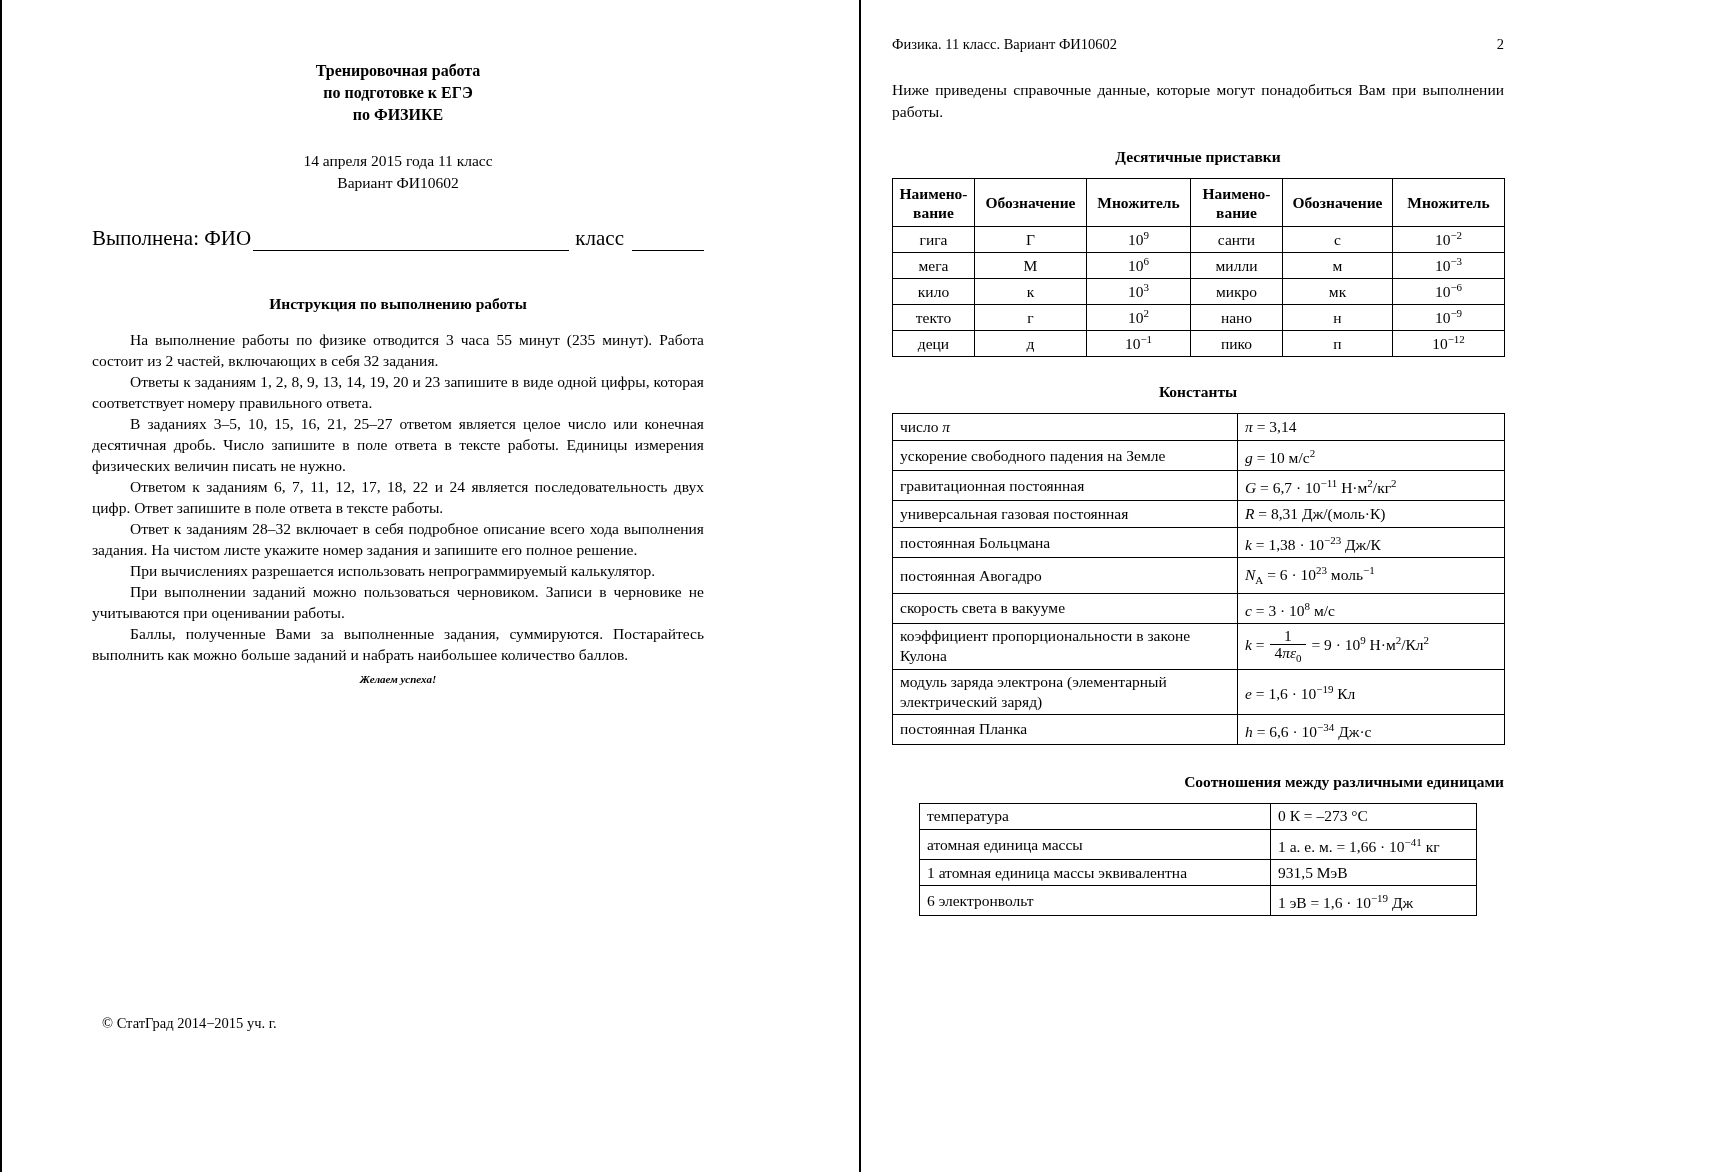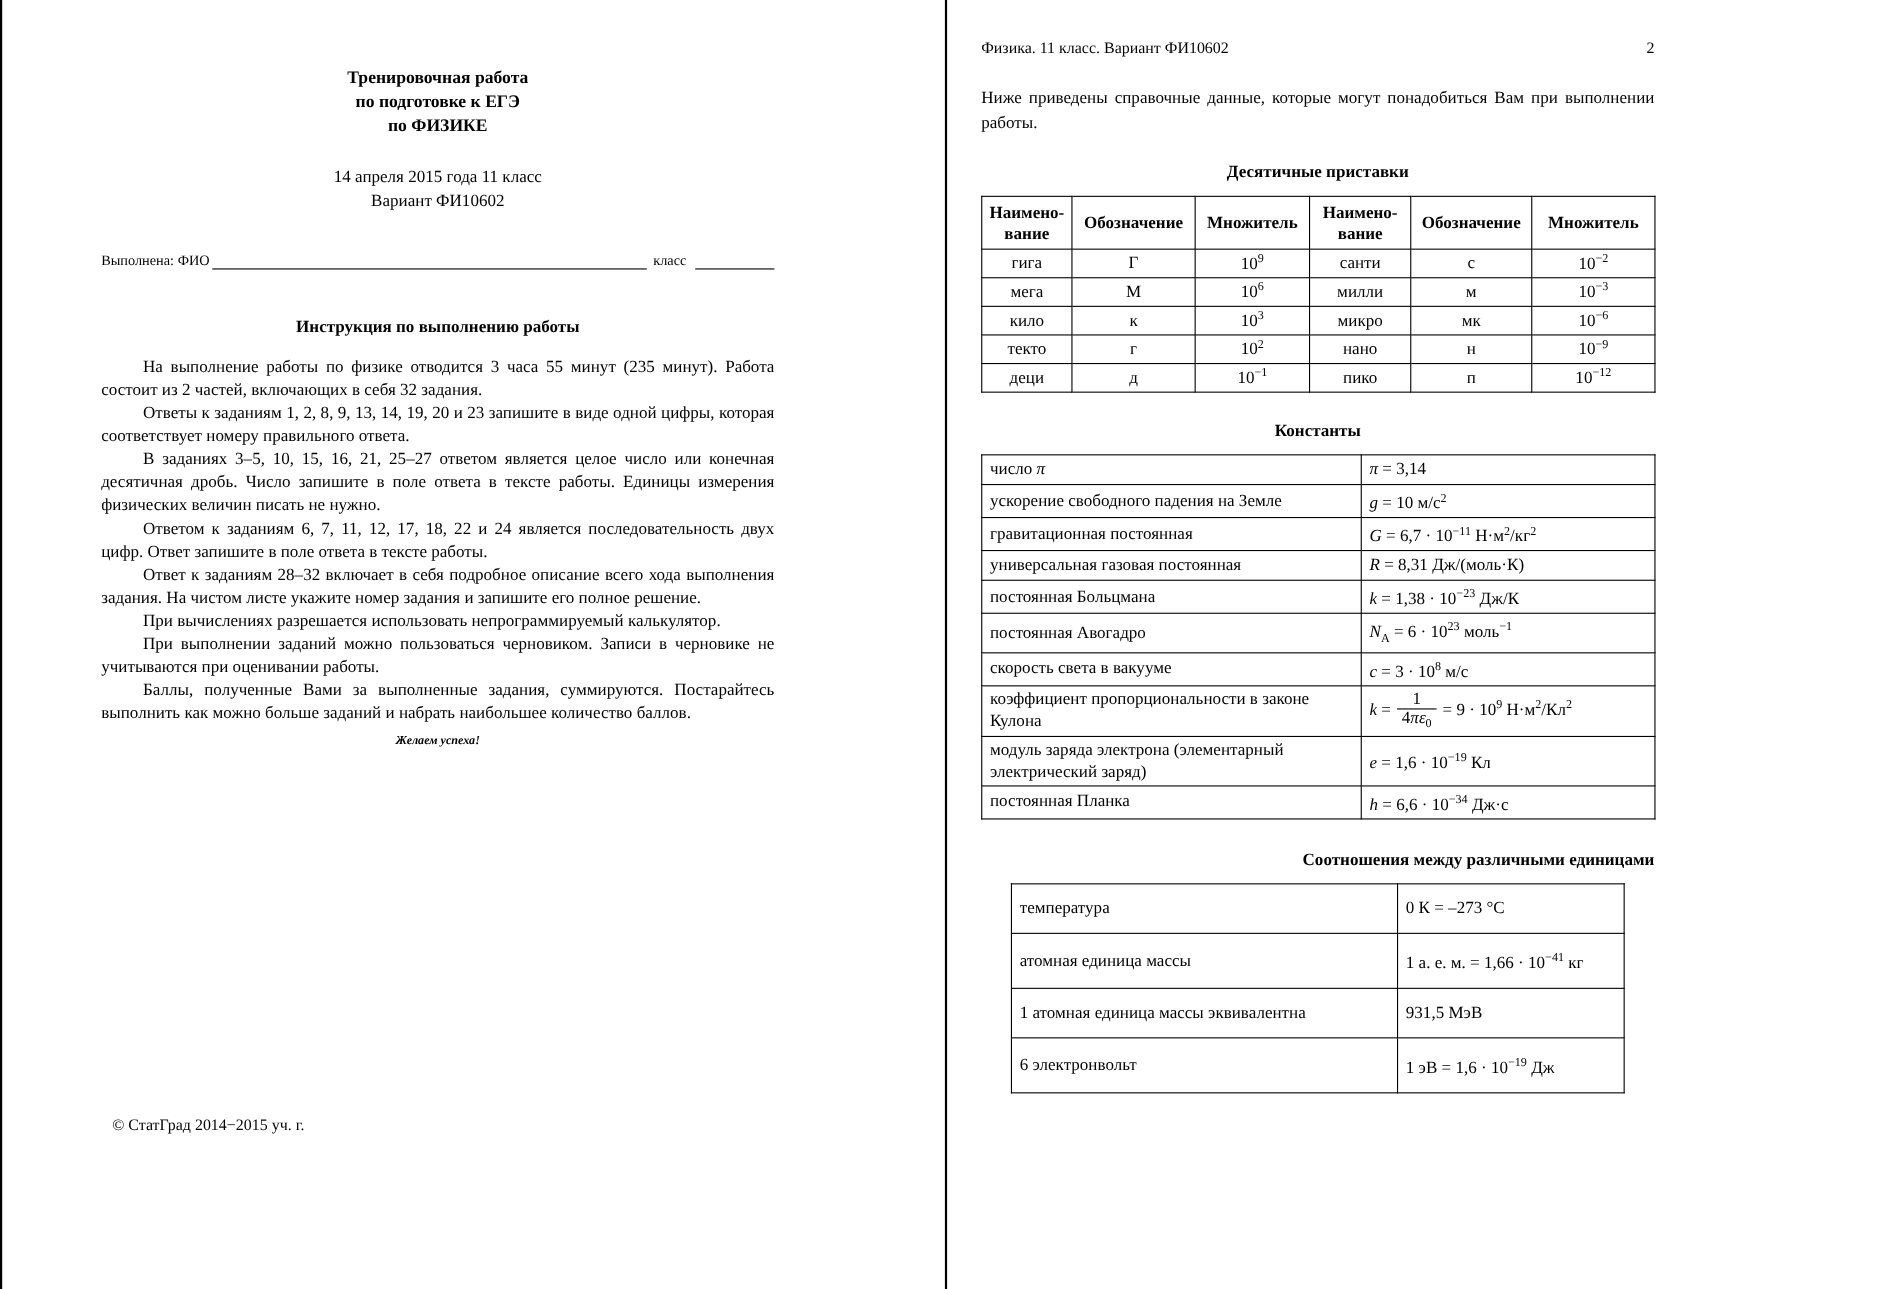--- a/index.html
+++ b/index.html
@@ -7,21 +7,21 @@
   body { font-family:"Liberation Serif","DejaVu Serif",serif; color:#000; }
   .sheet { position:relative; width:1716px; height:1172px; background:#fff; overflow:hidden; border-left:2px solid #000; }
   .page { position:absolute; top:0; height:1172px; }
   .page-left { left:0; width:857px; }
   .page-right { left:857px; width:859px; border-left:2px solid #000; }
   .content-left { position:absolute; left:90px; top:60px; width:612px; }
   .content-right { position:absolute; left:31px; top:36px; width:612px; }
   .title-line { font-size:16px; font-weight:bold; line-height:22px; text-align:center; }
   .sub-line { font-size:15.5px; line-height:22px; text-align:center; }
 
-  .fio-line { display:flex; align-items:flex-end; font-size:13px; margin-top:32px;text-align:center; }
+  .fio-line { display:flex; align-items:flex-end; font-size:21px; margin-top:32px;text-align:center; }
   .blank { border-bottom:1px solid #000; height:19px; display:inline-block; }
   .blank-grow { flex:1 1 auto; margin:0 6px 0 2px; }
   .blank-class { width:72px; margin-left:8px; }
 
   .instr-heading { font-size:15.5px; font-weight:bold; text-align:center; margin-top:44px; }
   .paras { margin-top:16px; }
   .body-p { font-size:15.5px; line-height:21px; text-align:justify; text-indent:38px; }
   .wish { font-size:11px; font-weight:bold; font-style:italic; text-align:center; margin-top:8px; }
 
   .footer { position:absolute; top:1015px; font-size:14.5px; }
@@ -37,21 +37,21 @@
   sup { font-size:11px; }
   sub { font-size:11px; }
 
   .prefix-table { margin-top:12px; width:612px; }
   .prefix-table th { font-weight:bold; text-align:center; padding:2px 1px; height:48px; line-height:19px; }
   .prefix-table td { text-align:center; height:26px; padding:1px 2px; }
 
   .const-table { margin-top:12px; width:612px; }
   .const-table td { padding:2px 7px; height:27px; line-height:20px; }
   .units-table { margin-top:12px; margin-left:27px; width:557px; }
-  .units-table td { padding:12px 7px; height:26px; line-height:20px;margin-top:48px; }
+  .units-table td { padding:2px 7px; height:26px; line-height:20px;margin-top:48px; }
 
   .frac { display:inline-block; vertical-align:middle; text-align:center; line-height:1.05; margin:2px 2px; }
   .frac > span { display:block; padding:0 4px; }
   .frac > span + span { border-top:1px solid #000; }
 </style>
 </head>
 <body>
 
 <div class="sheet">
 

